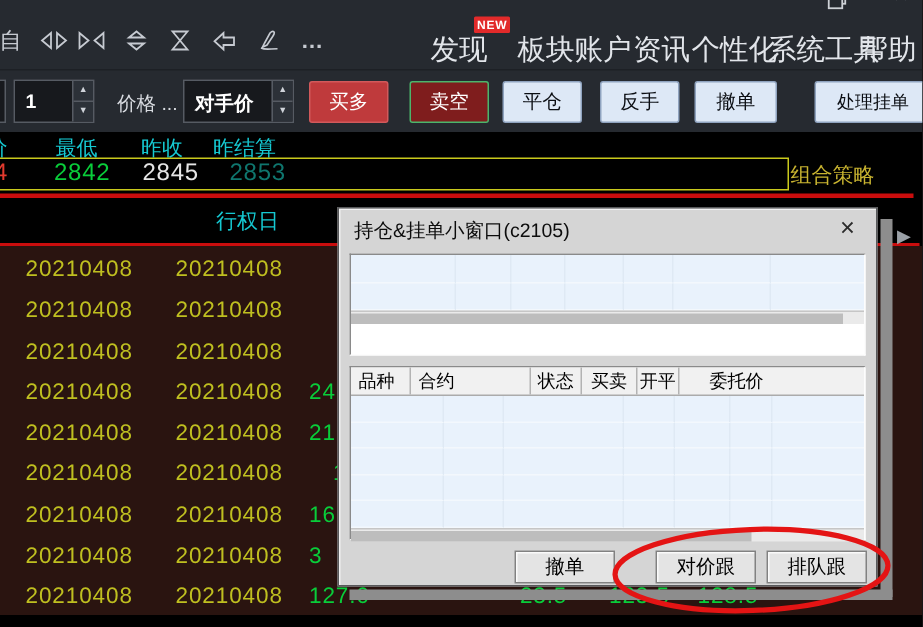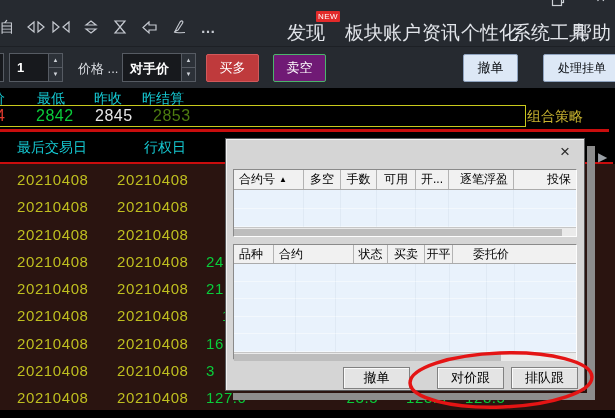--- a/index.html
+++ b/index.html
@@ -11,36 +11,36 @@
   .topstrip{top:0;left:0;width:615px;height:9px;background:#262a30;overflow:hidden;}
   .topstrip .restore{left:550px;top:-9px;width:16px;height:16px;}
   .topstrip .restore svg{position:static;}
   .topstrip .closex{left:596px;top:-11px;color:#cdd1d6;font-size:16px;}
 
   
   .toolbar{top:9px;left:0;width:615px;height:37px;}
   .ticon{top:7px;width:22px;height:22px;color:#c6cad1;display:flex;align-items:center;justify-content:center;font-size:15px;}
   .ticon svg{position:static;display:block;}
   .menu-item{top:11px;color:#e2e5ea;font-size:19px;white-space:nowrap;cursor:default;}
-  .new-badge{left:316px;top:2px;background:#e22a2a;color:#fff;font-size:8px;font-weight:normal;
+  .new-badge{left:316px;top:2px;background:#e22a2a;color:#fff;font-size:8px;font-weight:bold;
              padding:1px 2px;border-radius:1px;letter-spacing:.5px;}
 
   
   .orderrow{top:46px;left:0;width:615px;height:42px;background:#262a30;border-top:1px solid #1d2025;}
   .edge-sliver{left:-4px;top:6px;width:8px;height:29px;background:#17191d;border:1px solid #565b63;}
   .spinbox{top:6px;height:29px;background:#17191d;border:1px solid #565b63;color:#f2f2f2;}
   .spinbox .val{position:absolute;left:7px;top:6px;font-size:13px;font-weight:bold;color:#fff;}
   .spinner{right:0;top:0;width:14px;height:27px;border-left:1px solid #565b63;background:#2c3138;}
   .spinner span{position:static;display:block;height:13px;line-height:13px;text-align:center;
                 font-size:6px;color:#cfd3d9;}
   .spinner .dn{border-top:1px solid #565b63;}
   .plabel{left:78px;top:13px;color:#d9dce1;font-size:13px;}
   .obtn{top:7px;height:28px;line-height:26px;text-align:center;font-size:13px;border-radius:2px;cursor:default;}
   .obtn.red{background:#bf3a3c;border:1px solid #d2595b;color:#fff;}
-  .obtn.green{background:#701a75;border:1px solid #4cb56b;color:#fff;}
+  .obtn.green{background:#7f1d1d;border:1px solid #4cb56b;color:#fff;}
   .obtn.lite{background:#dde8f6;border:1px solid #8fa3bf;color:#0a0d12;}
 
   
   .blackband{top:88px;left:0;width:615px;height:76px;background:#000;}
   .qh{top:2px;color:#15c9d2;font-size:14px;}
   .valbox{left:-6px;top:17px;width:532px;height:22px;border:1px solid #c9c91c;}
   .qv{top:19px;font-size:16px;letter-spacing:.5px;}
   .strategy{left:527px;top:20px;font-size:14px;color:#c9b430;}
   .redline1{top:41px;left:0;width:609px;height:3px;background:#c90d0d;}
   .mh{top:51px;color:#15c9d2;font-size:14px;}
@@ -153,39 +153,40 @@
     <span class="plabel">价格 ...</span>
     <div class="spinbox" style="left:122px;width:74px">
       <span class="val">对手价</span>
       <span class="spinner">
           <span class="up">▲</span>
           <span class="dn">▼</span>
         </span>
     </div>
     <div class="obtn red" style="left:206px;width:53px">买多</div>
     <div class="obtn green" style="left:273px;width:53px">卖空</div>
+    <div class="obtn lite" style="left:335px;width:53px">平仓</div>
+    <div class="obtn lite" style="left:400px;width:53px">反手</div>
     <div class="obtn lite" style="left:463px;width:55px">撤单</div>
     <div class="obtn lite" style="left:543px;width:78px;font-size:12px">处理挂单</div>
   </div>
 
   <div class="blackband">
     <span class="qh" style="left:-9px">价</span>
     <span class="qh" style="left:37px">最低</span>
     <span class="qh" style="left:94px">昨收</span>
     <span class="qh" style="left:142px">昨结算</span>
 
     <div class="valbox"></div>
     <span class="qv" style="left:-4px;color:#e23a2e">4</span>
     <span class="qv" style="left:36px;color:#09cd3a">2842</span>
     <span class="qv" style="left:95px;color:#e6e6e6">2845</span>
-    <span class="qv" style="left:153px;color:#4d7c0f">2853</span>
+    <span class="qv" style="left:153px;color:#0f766e">2853</span>
     <span class="strategy">组合策略</span>
 
     <div class="redline1"></div>
-    <span class="mh" style="left:17px">最后交易日</span>
     <span class="mh" style="left:144px">行权日</span>
     <div class="redline2"></div>
   </div>
 
   <div class="marketbg"></div>
   <div class="mrows">
     <div class="mrow">
       <span class="c-date" style="left:17px">20210408</span>
       <span class="c-date" style="left:117px">20210408</span>
       <span class="c-green" style="left:206px"></span>
@@ -235,47 +236,24 @@
       <span class="c-green" style="left:465px">128.5</span>
     </div>
   </div>
   <div class="bottomstrip"></div>
   <span class="expand-arrow">▶</span>
 
   <div class="shadow-r"></div>
   <div class="shadow-b"></div>
 
   <div class="popup">
+    <span class="title">持仓&amp;挂单小窗口(c2105)</span>
     <span class="close">×</span>
 
     <div class="ptable" style="top:30px;height:68px">
-      <div class="thead" style="height:20px">
-        <div class="th" style="width:70px">
-          <span style="position:static">合约号</span>
-          <span style="position:static;font-size:8px;margin-left:4px">▲</span>
-        </div>
-        <div class="th c" style="width:37px">
-            <span style="position:static">多空</span>
-          </div>
-        <div class="th c" style="width:36px">
-            <span style="position:static">手数</span>
-          </div>
-        <div class="th c" style="width:39px">
-            <span style="position:static">可用</span>
-          </div>
-        <div class="th r" style="width:33px">
-            <span style="position:static">开...</span>
-          </div>
-        <div class="th r" style="width:65px">
-            <span style="position:static">逐笔浮盈</span>
-          </div>
-        <div class="th r" style="width:62px;border-right:none">
-            <span style="position:static">投保</span>
-          </div>
-      </div>
       <div class="trow" style="height:19px">
         <div class="td" style="width:70px;height:19px"></div>
           <div class="td" style="width:37px;height:19px"></div>
         <div class="td" style="width:36px;height:19px"></div>
           <div class="td" style="width:39px;height:19px"></div>
         <div class="td" style="width:33px;height:19px"></div>
           <div class="td" style="width:65px;height:19px"></div>
         <div class="td" style="width:62px;height:19px;border-right:none"></div>
       </div>
       <div class="trow" style="height:18px">

